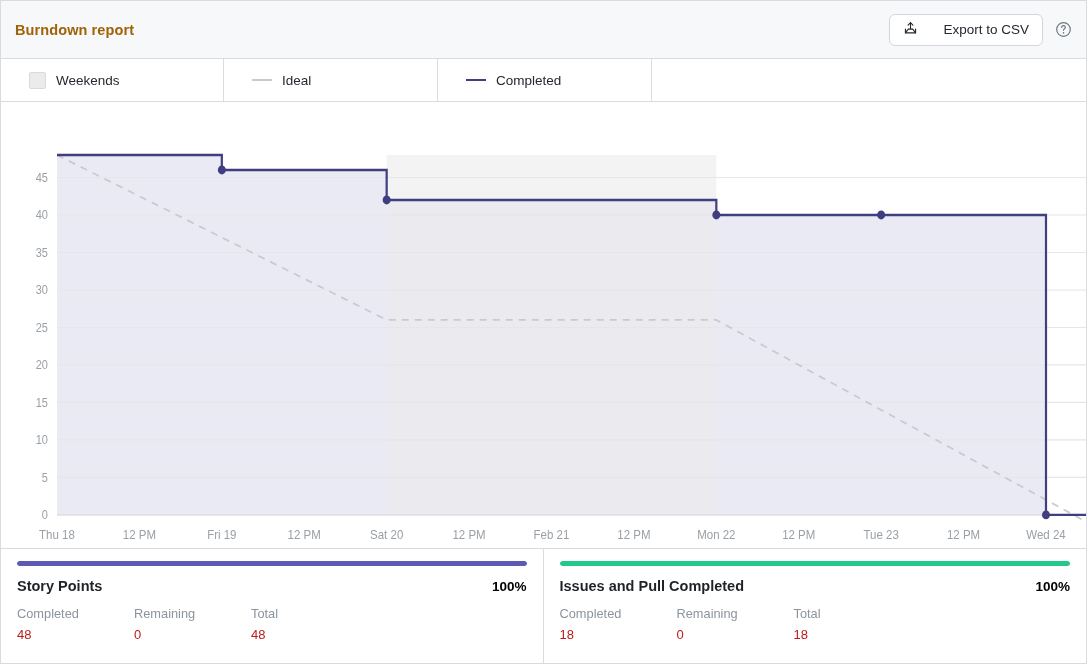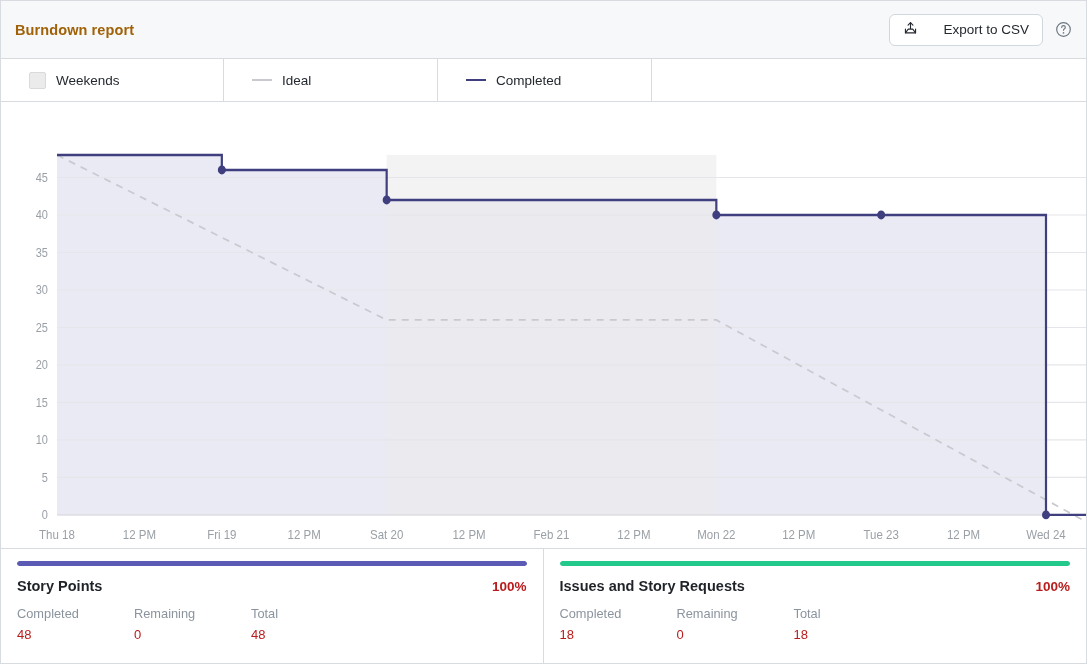--- a/index.html
+++ b/index.html
@@ -95,21 +95,21 @@
   .progress-track {
     height: 5px; border-radius: 3px; background: #e6e6e6; width: 100%;
     overflow: hidden; margin-bottom: 12px;
   }
   .progress-fill { height: 100%; border-radius: 3px; width: 100%; }
   .card-title-row {
     display: flex; align-items: baseline; justify-content: space-between;
     margin-bottom: 12px;
   }
   .card-title { font-size: 14.5px; font-weight: bold; color: #1f2328; }
-  .card-pct { font-size: 13.5px; font-weight: bold; color: #b91c1c; }
+  .card-pct { font-size: 13.5px; font-weight: bold; color: #000000; }
   .stats { display: flex; }
   .stat { width: 117px; }
   .stat-label { font-size: 12.8px; color: #8b949e; margin-bottom: 6px; }
   .stat-value { font-size: 13px; font-weight: normal; color: #b91c1c; }
 </style>
 </head>
 <body>
 
 <div class="page">
 
@@ -225,21 +225,21 @@
           <div class="stat-value">48</div>
         </div>
       </div>
     </div>
 
     <div class="card right">
       <div class="progress-track">
         <div class="progress-fill" id="pf1" style="background: rgb(34, 201, 138); width: 100%;"></div>
       </div>
       <div class="card-title-row">
-        <span class="card-title">Issues and Story Requests</span>
+        <span class="card-title">Issues and Pull Completed</span>
         <span class="card-pct">100%</span>
       </div>
       <div class="stats">
         <div class="stat">
           <div class="stat-label">Completed</div>
           <div class="stat-value">18</div>
         </div>
         <div class="stat">
           <div class="stat-label">Remaining</div>
           <div class="stat-value">0</div>

